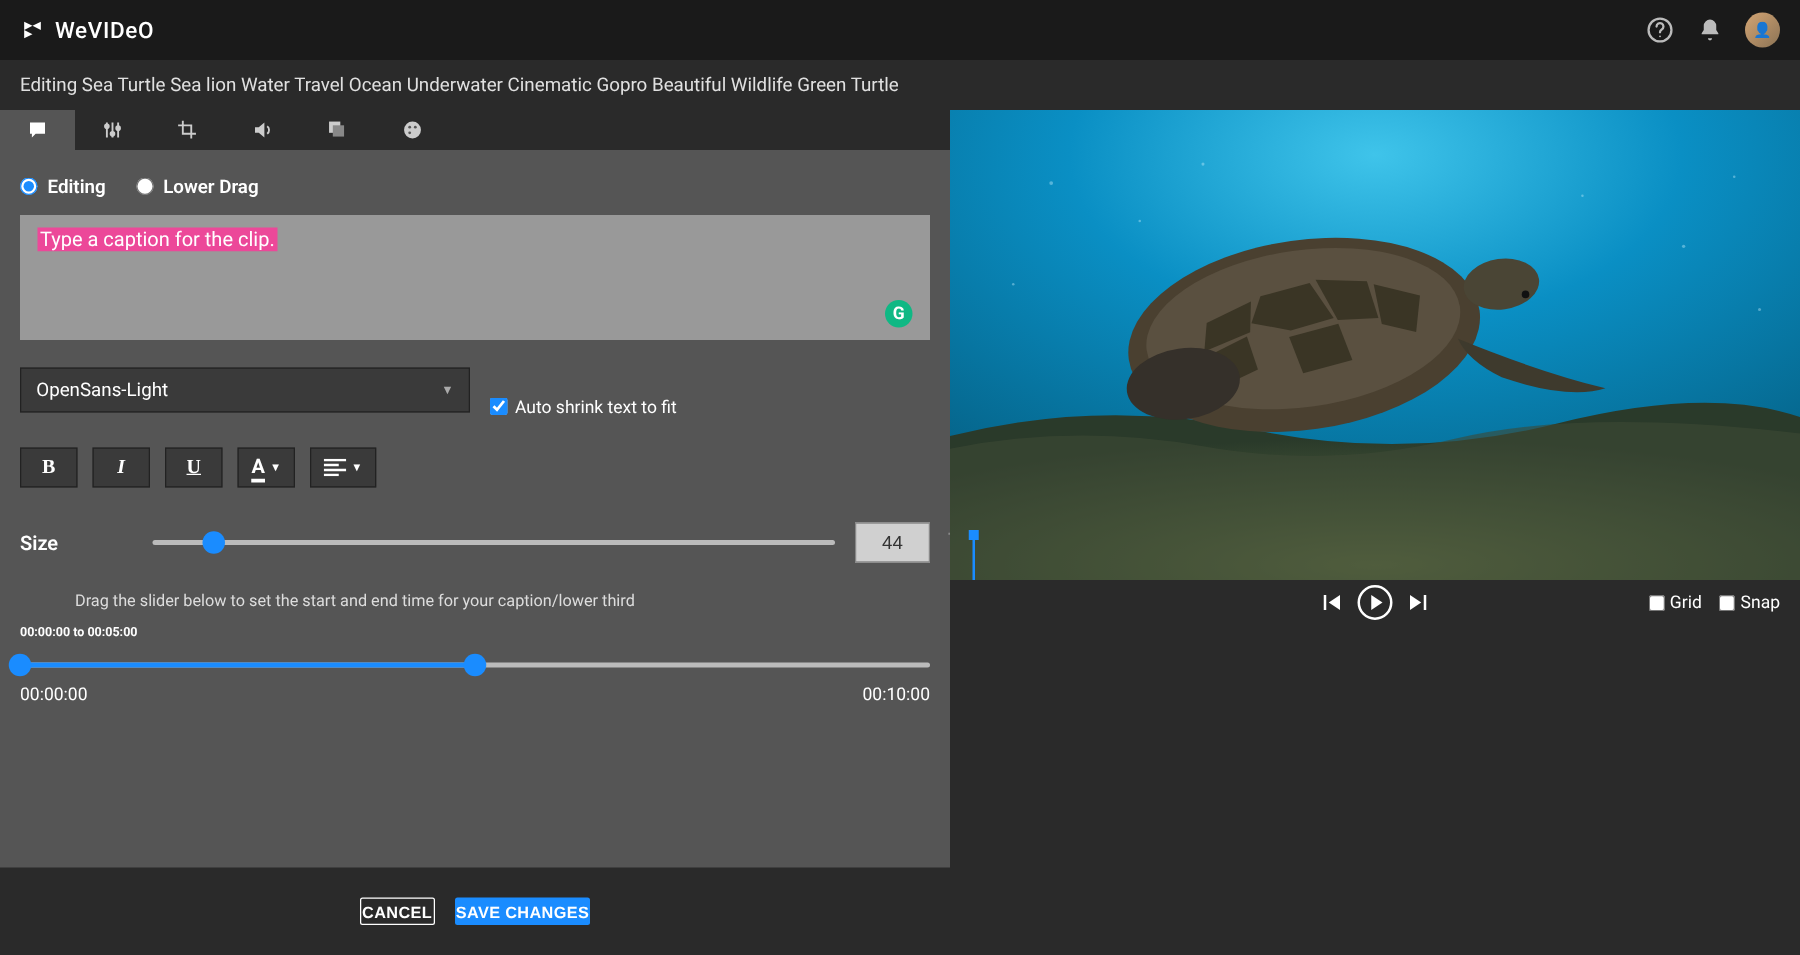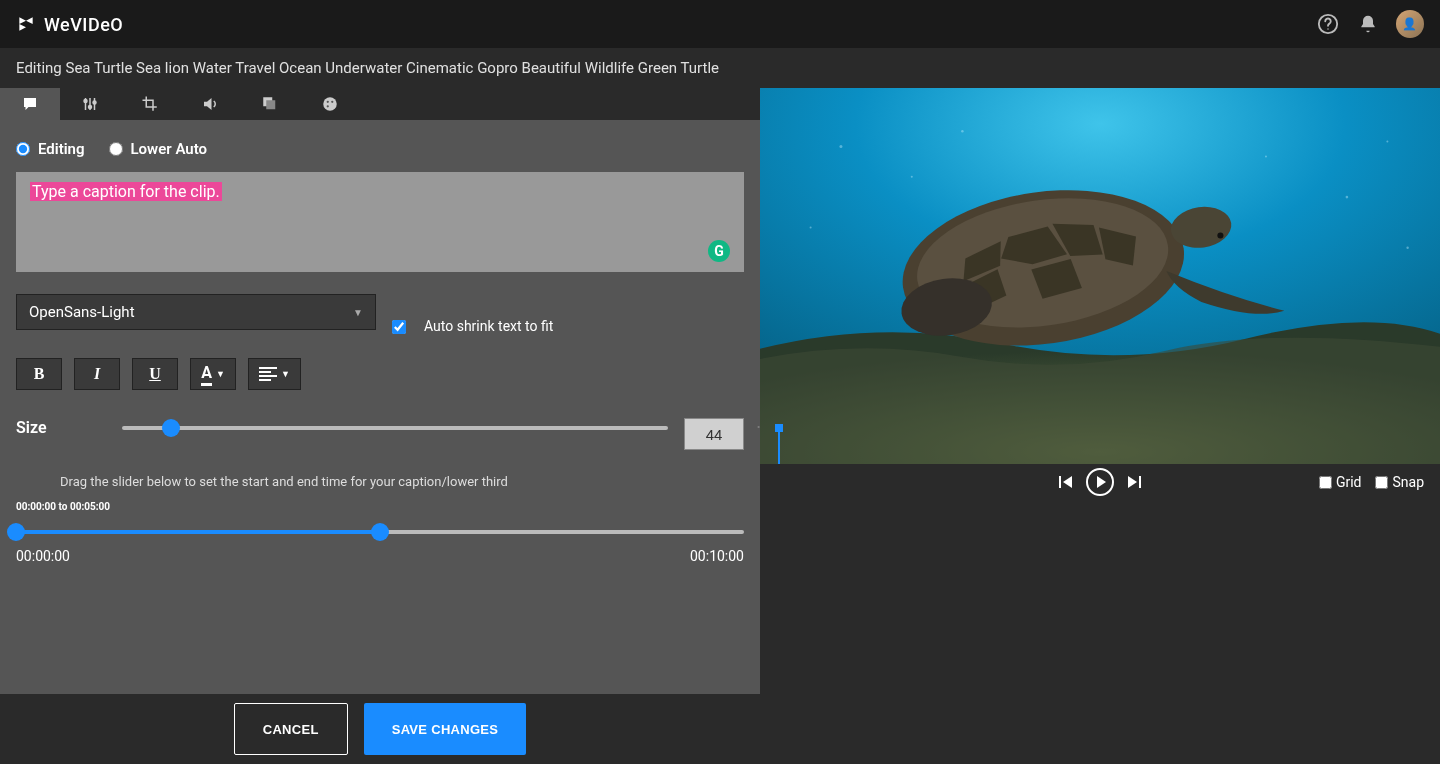--- a/index.html
+++ b/index.html
@@ -37,49 +37,49 @@
   
   
   .caption-box { position: relative; width: 100%; height: 100px; background: #999; border: none; padding: 10px 14px; color: #fff; font-size: 16px; font-family: inherit; resize: none; margin-bottom: 18px; }
   .caption-box .placeholder { background: #ec4899; color: #fff; padding: 0 2px; display: inline; }
   .grammarly { position: absolute; right: 14px; bottom: 10px; width: 22px; height: 22px; border-radius: 50%; background: #0fb884; display: flex; align-items: center; justify-content: center; color: #fff; font-weight: bold; font-size: 14px; }
   
   
   .font-row { display: flex; align-items: center; gap: 16px; margin-bottom: 24px; }
   .font-select { width: 360px; height: 36px; background: #3a3a3a; border: 1px solid #222; color: #fff; padding: 0 12px; font-size: 15px; display: flex; align-items: center; justify-content: space-between; cursor: pointer; }
   .font-select .caret { font-size: 10px; color: #aaa; }
-  .auto-shrink { display: flex; align-items: flex-end; gap: 18px; font-size: 14px; margin-top: 28px; }
+  .auto-shrink { display: flex; align-items: flex-start; gap: 6px; font-size: 14px; margin-top: 28px; }
   .auto-shrink input { accent-color: #1a8cff; width: 14px; height: 14px; cursor: pointer; }
   
   
   .format-row { display: flex; gap: 12px; margin-bottom: 28px; }
   .fmt-btn { height: 32px; min-width: 46px; padding: 0 10px; background: #3a3a3a; border: 1px solid #222; color: #fff; display: flex; align-items: center; justify-content: center; cursor: pointer; font-size: 16px; font-weight: bold; gap: 4px; }
   .fmt-btn .tri { font-size: 9px; }
   
   
-  .size-row { display: flex; align-items: flex-start; gap: 16px; margin-bottom: 24px; }
+  .size-row { display: flex; align-items: center; gap: 16px; margin-bottom: 24px; }
   .size-label { width: 90px; font-size: 16px; font-weight: 600; }
   .slider-wrap { flex: 1; position: relative; height: 20px; display: flex; align-items: center; }
   .slider-track { width: 100%; height: 4px; background: #bbb; border-radius: 2px; position: relative; }
   .slider-thumb { position: absolute; width: 18px; height: 18px; background: #1a8cff; border-radius: 50%; top: 50%; transform: translate(-50%, -50%); cursor: grab; }
   .size-input { width: 60px; height: 32px; background: #d0d0d0; border: 1px solid #888; text-align: center; font-size: 15px; color: #333; }
   
   
   .time-section h3 { font-size: 16px; font-weight: 700; margin-bottom: 4px; }
   .time-section .hint { font-size: 13px; color: #ddd; margin-bottom: 12px; margin-left: 44px; }
   .time-range { font-size: 10px; margin-bottom: 10px; font-weight: bold; }
   .range-wrap { position: relative; height: 20px; display: flex; align-items: center; margin-bottom: 6px; }
   .range-track { width: 100%; height: 4px; background: #bbb; border-radius: 2px; position: relative; }
   .range-fill { position: absolute; height: 4px; background: #1a8cff; left: 0; width: 50%; }
   .range-thumb { position: absolute; width: 18px; height: 18px; background: #1a8cff; border-radius: 50%; top: 50%; transform: translate(-50%, -50%); cursor: grab; }
   .range-labels { display: flex; justify-content: space-between; font-size: 14px; }
   
   
   .footer { height: 70px; background: #2a2a2a; display: flex; align-items: center; justify-content: center; gap: 16px; }
-  .btn { height: 52px; padding: 0 28px; font-size: 13px; font-weight: 600; cursor: pointer; border-radius: 2px; letter-spacing: 0.3px; }
+  .btn { height: 22px; padding: 0 1px; font-size: 13px; font-weight: 600; cursor: pointer; border-radius: 2px; letter-spacing: 0.3px; }
   .btn-cancel { background: transparent; border: 1px solid #fff; color: #fff; }
   .btn-save { background: #1a8cff; border: none; color: #fff; }
   
   
   .preview { width: 100%; height: 376px; position: relative; overflow: hidden; }
   .preview-img { width: 100%; height: 100%; display: block; }
   .playhead { position: absolute; left: 18px; bottom: 0; width: 2px; height: 36px; background: #1a8cff; }
   .playhead::before { content: ''; position: absolute; top: -4px; left: -3px; width: 8px; height: 8px; background: #1a8cff; }
   
   .controls { height: 36px; display: flex; align-items: center; justify-content: center; position: relative; background: #2a2a2a; }
@@ -172,21 +172,21 @@
     </div>
 
     <div class="content">
       <div class="radio-group">
         <label>
           <input type="radio" name="cmode" checked="" style="">
           <span>Editing</span>
         </label>
         <label>
           <input type="radio" name="cmode" style="">
-          <span>Lower Auto</span>
+          <span>Lower Drag</span>
         </label>
       </div>
 
       <div class="caption-box">
         <span class="placeholder">Type a caption for the clip.</span>
         <div class="grammarly">G</div>
       </div>
 
       <div class="font-row">
         <div class="font-select">

